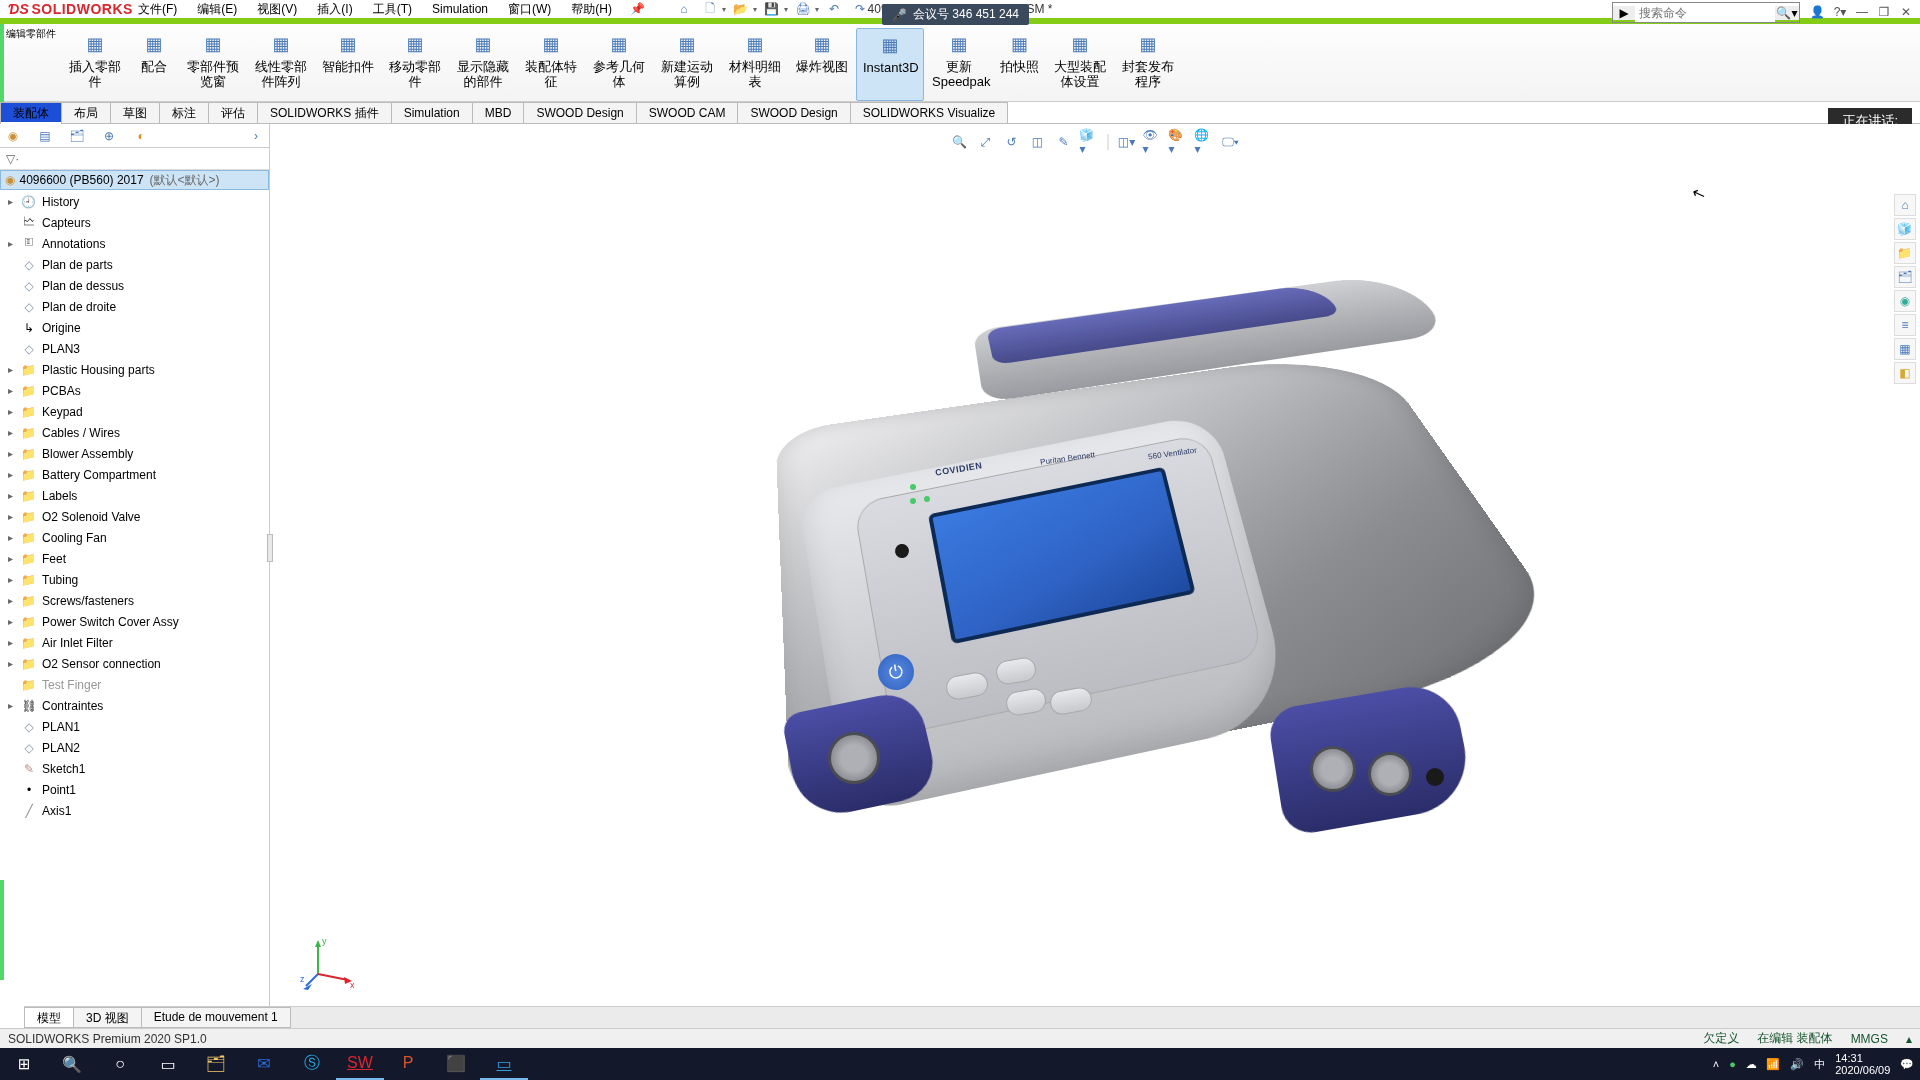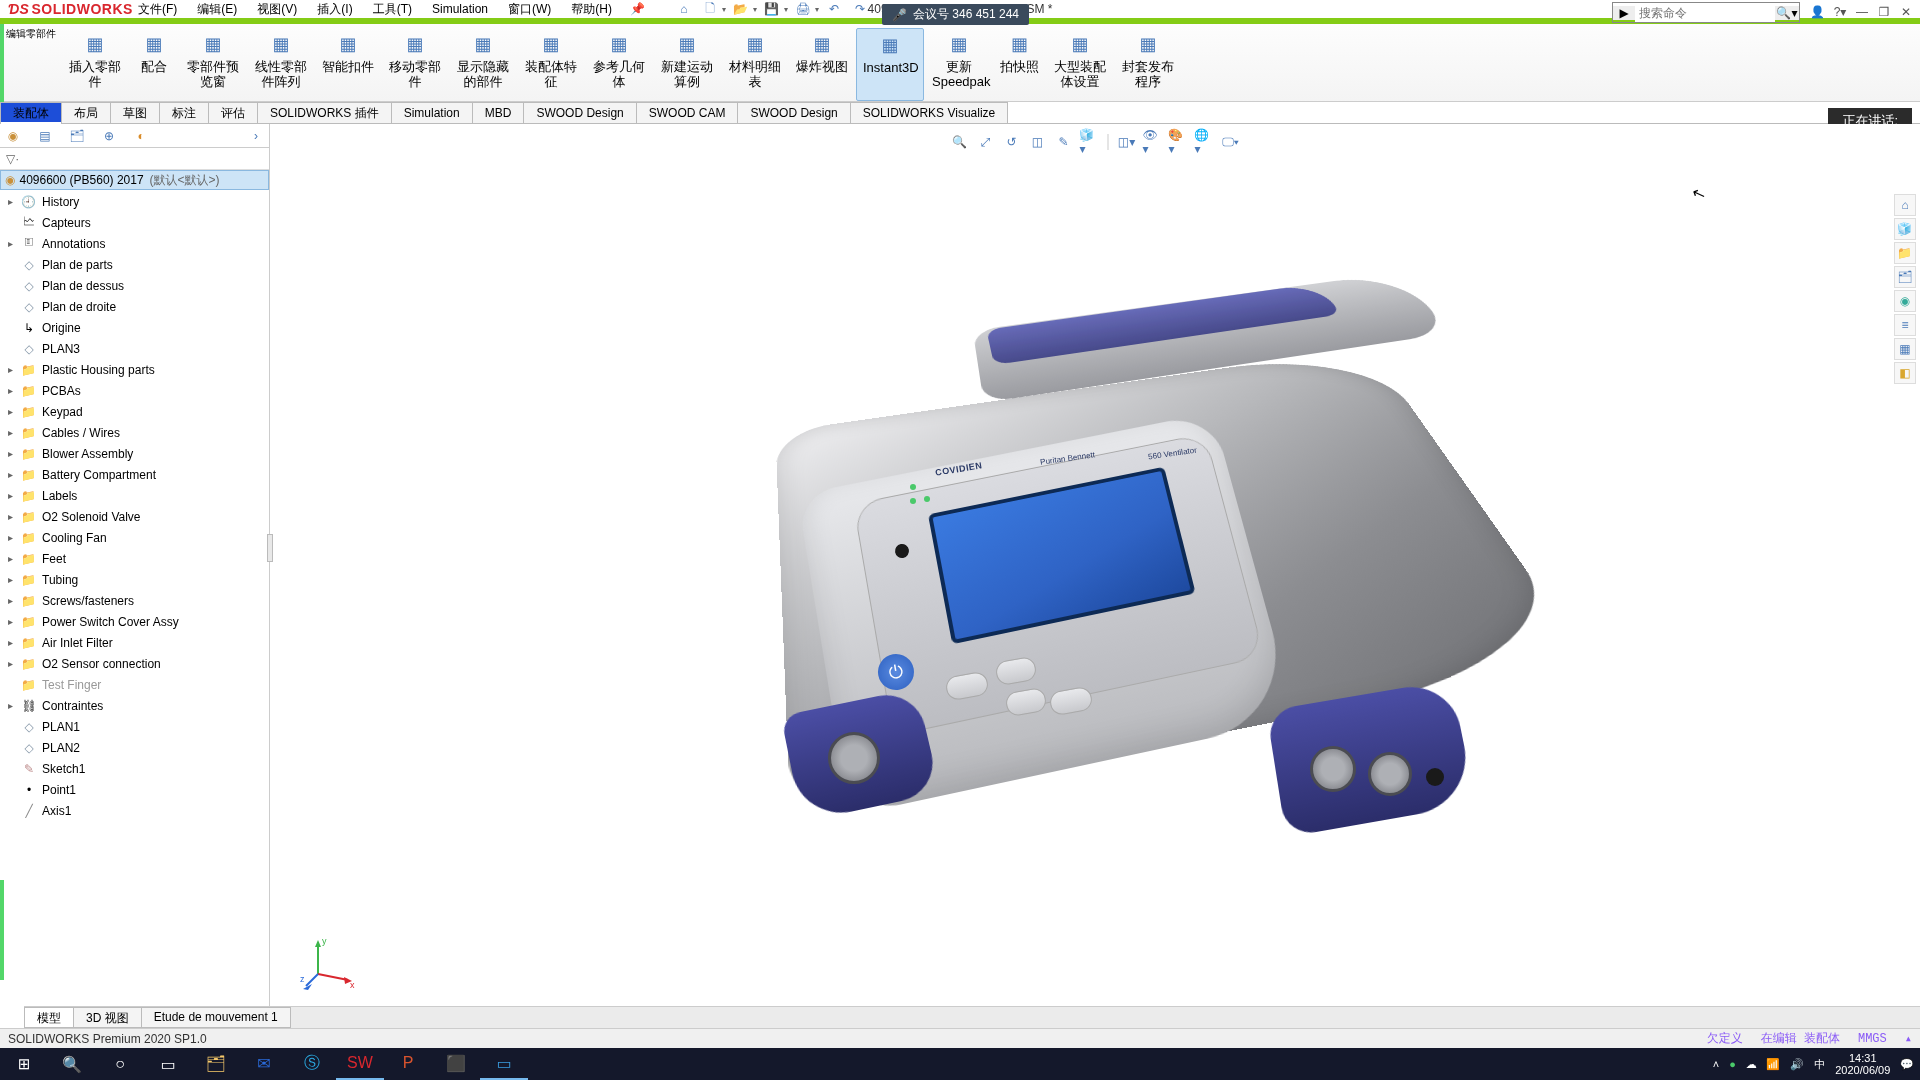--- a/index.html
+++ b/index.html
@@ -92,31 +92,31 @@
 .dev-knob { position: absolute; width: 52px; height: 52px; border-radius: 50%; background: radial-gradient(#aeb0b5 40%, #6e6f76); border: 3px solid #4b4c52; }
 .dev-dot { position: absolute; left: 145px; top: 310px; width: 14px; height: 14px; border-radius: 50%; background: #1a1a1a; transform: rotate(-10deg); }
 
 
 .bottom-tabs { height: 22px; display: flex; background: #ebebeb; border-top: 1px solid #ccc; margin-left: 24px; }
 .btab { padding: 2px 12px; border: 1px solid #bbb; background: #f4f4f4; font-size: 12px; cursor: pointer; margin-right: -1px; }
 .btab.active { background: #fff; }
 .status-bar { height: 20px; background: #f0f0f0; border-top: 1px solid #ccc; display: flex; align-items: center; font-size: 12px; padding: 0 8px; justify-content: space-between; }
 .status-left { color: #333; }
 .status-right { display: flex; gap: 18px; align-items: center; }
-.status-item { color: #8b5cf6; font-family: Liberation Mono, monospace; }
+.status-item { color: #14532d; }
 
 
 .taskbar { height: 32px; background: #14182b; display: flex; align-items: center; position: relative; }
 .tb-left { display: flex; align-items: center; height: 100%; }
 .tb-btn { width: 48px; height: 32px; display: flex; align-items: center; justify-content: center; color: #fff; cursor: pointer; font-size: 16px; }
 .tb-btn.win { font-size: 15px; }
 .tb-app { border-bottom: 2px solid transparent; }
-.tb-app.running { border-bottom: 2px solid #76b9ed; }
+.tb-app.running { border-bottom: 2px solid #76b9ed; text-decoration: underline; }
 .tb-right { position: absolute; right: 6px; display: flex; align-items: center; gap: 10px; color: #fff; font-size: 11px; }
-.tb-clock { text-align: center; line-height: 1.1; }
+.tb-clock { line-height: 1.1; }
 
 .green-bar { position: absolute; left: 0; top: 24px; width: 4px; height: 78px; background: #53d769; }
 .green-bar2 { position: absolute; left: 0; top: 880px; width: 4px; height: 100px; background: #53d769; }
 </style>
 </head>
 <body>
 
 <div class="title-bar">
   <div class="sw-logo">
       <span class="ds">ƊS</span>

